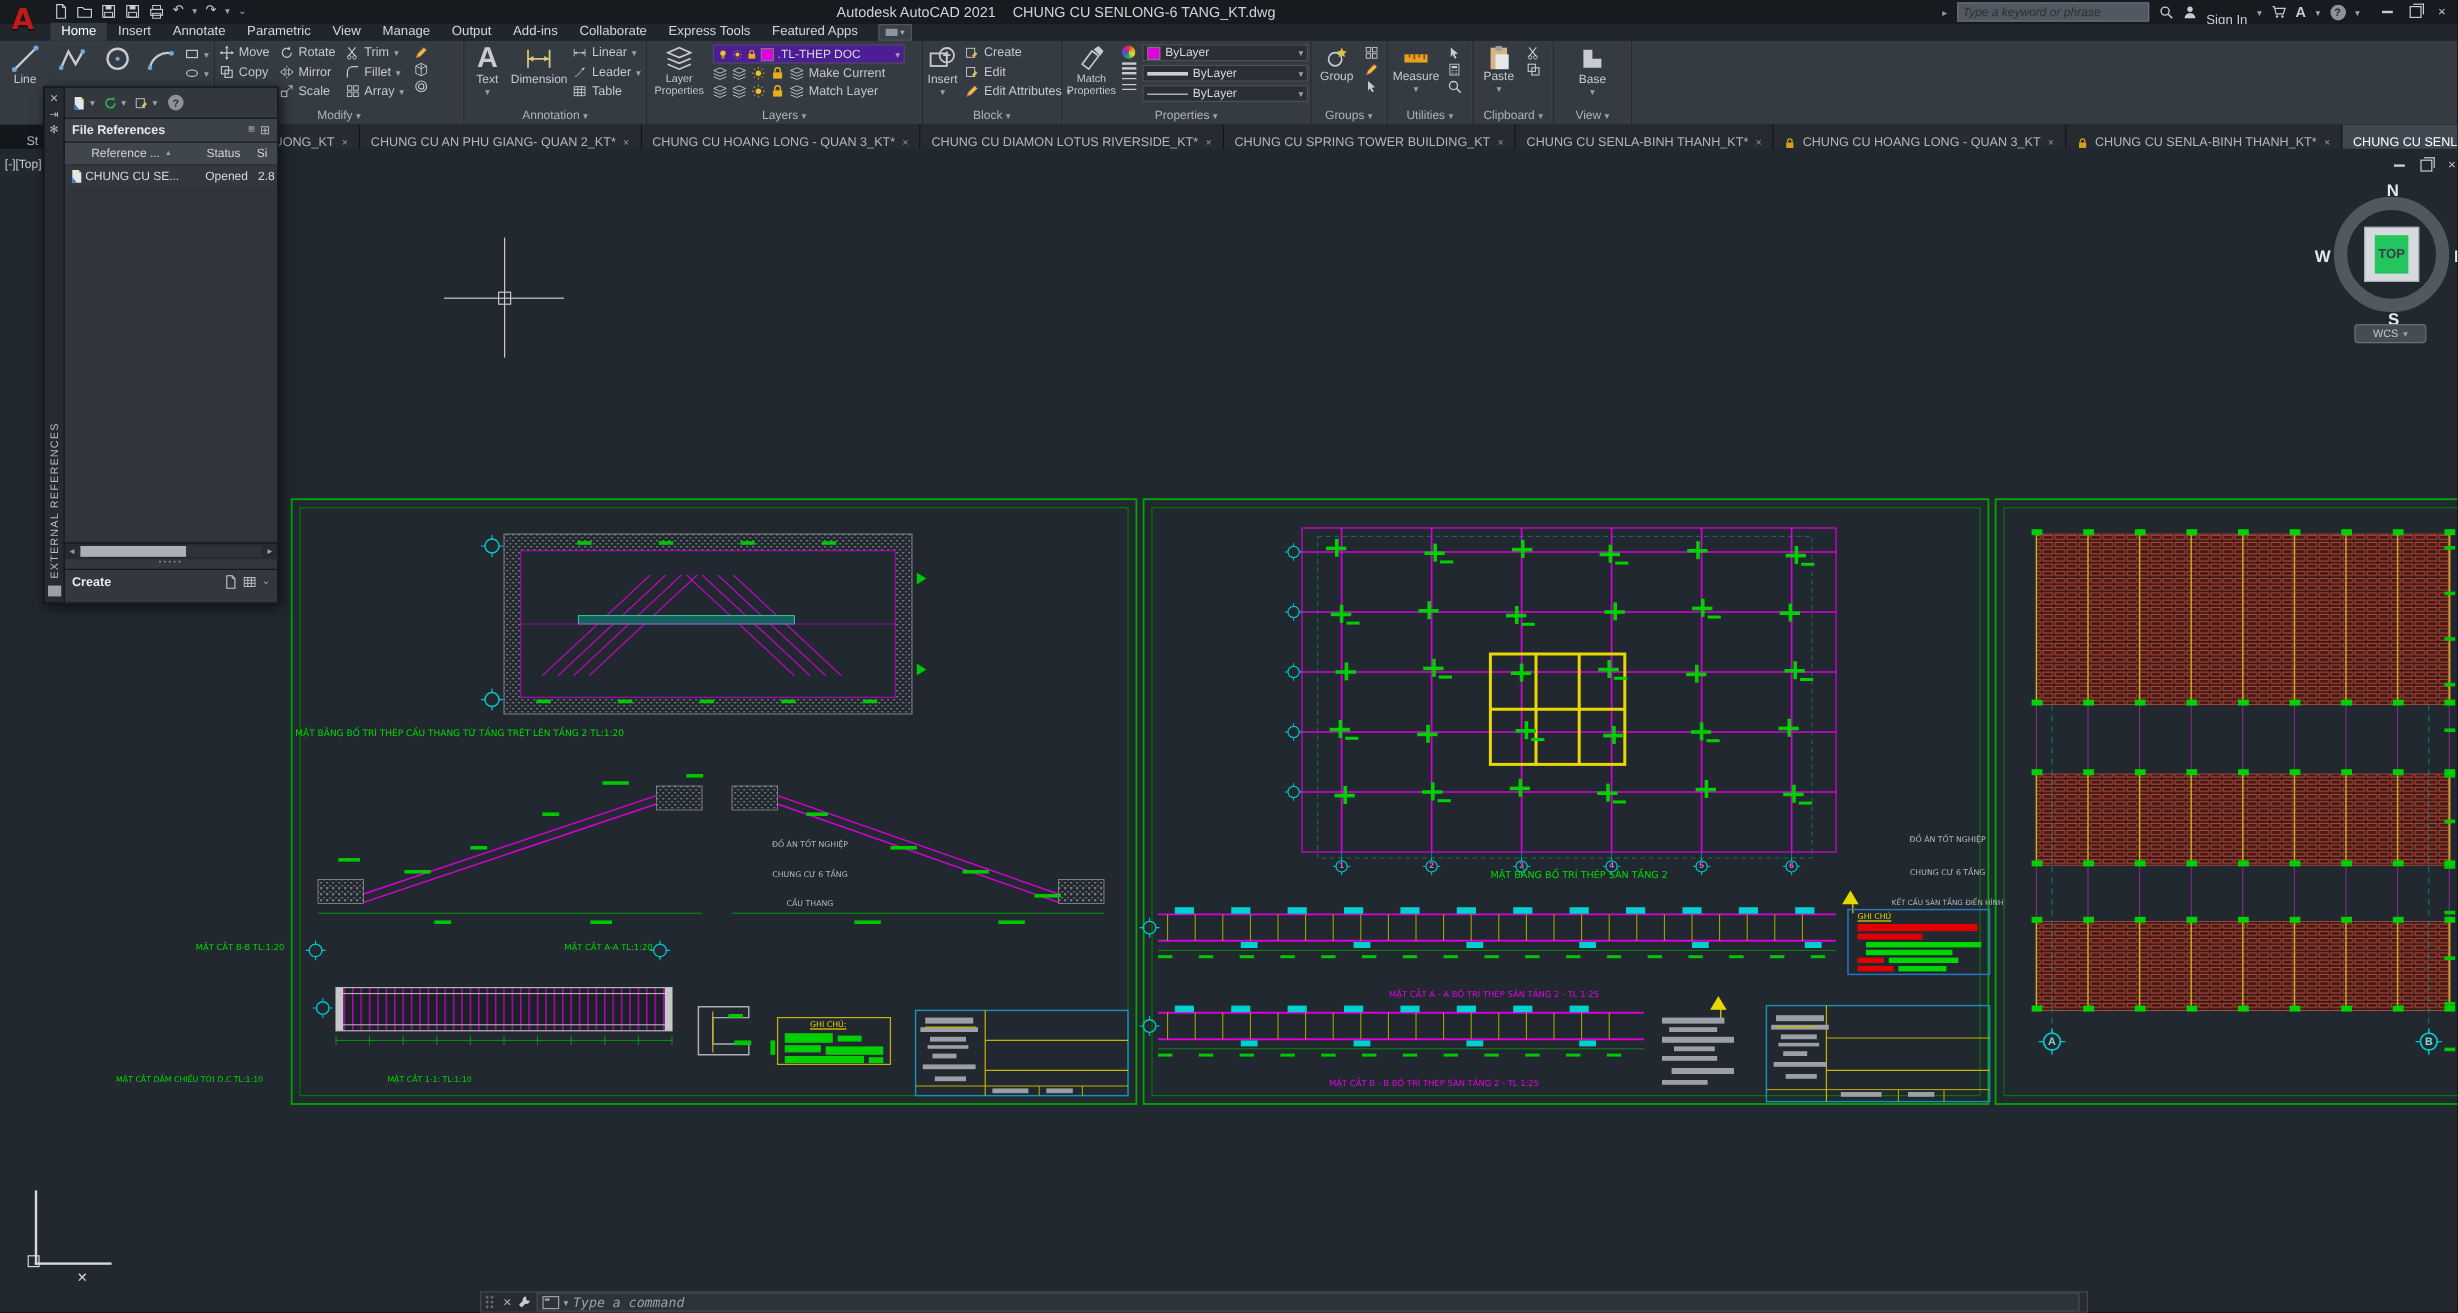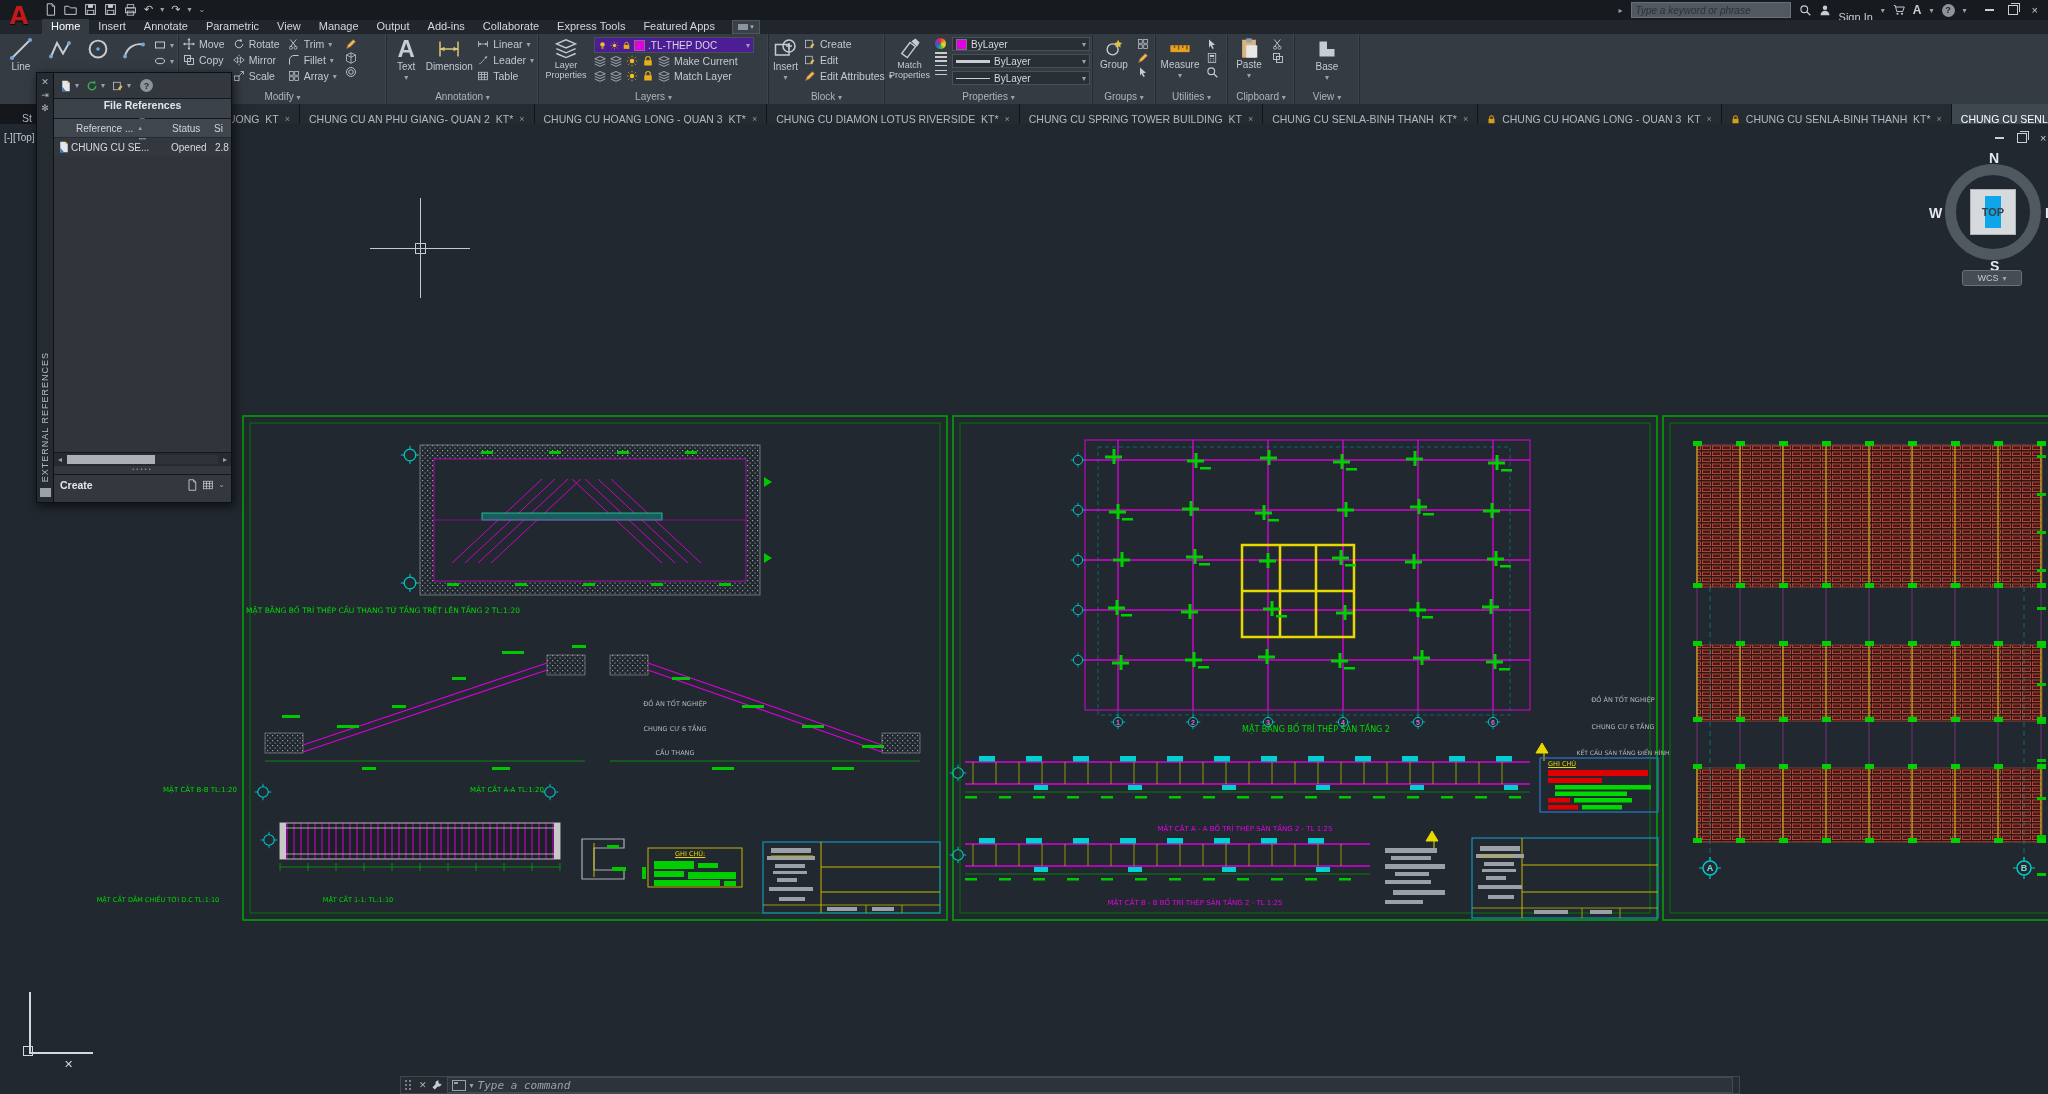--- a/index.html
+++ b/index.html
@@ -64,21 +64,21 @@
   
   .canvas{position:absolute;left:0;top:124px;width:2048px;height:960px;background:#212830;overflow:hidden;}
   .vp-control{position:absolute;left:4px;top:8px;font-size:10px;color:#c6ccd2;z-index:5;}
   .cross-h{position:absolute;background:#c6cace;z-index:4;}
   .pickbox{position:absolute;border:1px solid #c6cace;width:9px;height:9px;z-index:4;background:transparent;}
   
   .vcube{position:absolute;left:1945px;top:40px;width:96px;height:96px;z-index:5;}
   .vring{position:absolute;left:0;top:0;width:96px;height:96px;border-radius:50%;border:11px solid rgba(120,128,137,.55);box-sizing:border-box;}
   .vtop{position:absolute;left:25px;top:25px;width:46px;height:46px;background:#d7dadd;border:1px solid #aeb2b7;box-sizing:border-box;
         display:flex;align-items:center;justify-content:center;}
-  .vtop-in{width:16px;height:32px;background:#0ea5e9;display:flex;align-items:center;justify-content:center;
+  .vtop-in{width:28px;height:32px;background:#22c55e;display:flex;align-items:center;justify-content:center;
            font-size:11px;font-weight:bold;color:#3a4047;}
   .vdir{position:absolute;color:#e6e9ec;font-weight:bold;font-size:14px;z-index:6;}
   .wcs-pill{position:absolute;left:1962px;top:146px;width:58px;height:14px;background:#454c54;border:1px solid #6a7078;border-radius:3px;
             display:flex;align-items:center;justify-content:center;gap:4px;font-size:9px;color:#c3c9cf;z-index:5;}
   .dwg-winbtns{position:absolute;left:1995px;top:8px;display:flex;gap:13px;align-items:center;z-index:5;}
   
   .ucs-v{position:absolute;left:29px;top:868px;width:2px;height:62px;background:#d4d8dc;}
   .ucs-h{position:absolute;left:29px;top:928px;width:64px;height:2px;background:#d4d8dc;}
   .ucs-sq{position:absolute;left:23px;top:922px;width:8px;height:8px;border:1.5px solid #d4d8dc;}
   .ucs-x{position:absolute;left:64px;top:934px;color:#d4d8dc;font-size:11px;}
@@ -96,21 +96,21 @@
   .pal-rail .g{color:#b2b8bf;font-size:9px;line-height:13px;}
   .pal-title-vert{flex:1;display:flex;align-items:flex-end;justify-content:center;padding-bottom:6px;}
   .pal-title-vert span{writing-mode:vertical-rl;transform:rotate(180deg);font-size:9px;color:#b8bec5;letter-spacing:1px;white-space:nowrap;}
   .pal-railbtm{width:11px;height:9px;background:#9aa0a6;margin-bottom:2px;}
   .pal-body{flex:1;background:#33383f;border:1px solid #0e1114;display:flex;flex-direction:column;}
   .pal-toolbar{height:25px;display:flex;align-items:center;gap:3px;padding:0 6px;}
   .pal-toolbar .cv{font-size:8px;color:#9aa1a8;}
   .pal-help{width:13px;height:13px;border-radius:50%;background:#8d939a;color:#2a2f35;font-size:9px;font-weight:bold;
             display:flex;align-items:center;justify-content:center;}
   .pal-sec{height:19px;background:#3c424a;border-top:1px solid #14171b;border-bottom:1px solid #14171b;
-           display:flex;align-items:center;padding:0 6px;gap:4px;flex-direction:column;}
+           display:flex;align-items:center;padding:0 6px;gap:4px;}
   .pal-sec .t{flex:1;font-size:10.5px;font-weight:bold;color:#e3e7eb;}
   .pal-sec .ri{font-size:10px;color:#b2b8bf;}
   .pal-colhead{height:18px;background:#40464e;display:flex;align-items:center;font-size:10px;color:#cfd4d9;border-bottom:1px solid #272c32;}
   .pal-colhead .c1{width:118px;padding-left:22px;box-sizing:border-box;display:flex;gap:4px;align-items:center;}
   .pal-colhead .c2{width:42px;}
   .pal-colhead .c3{flex:1;}
   .pal-row{height:18px;display:flex;align-items:center;font-size:10px;color:#d6dade;}
   .pal-row .icn{width:14px;margin-left:3px;}
   .pal-row .c1{width:100px;white-space:nowrap;overflow:hidden;}
   .pal-row .c2{width:44px;}
@@ -352,20 +352,24 @@
           <use href="#ic-floppy"></use>
         </svg>
       <svg class="ic">
           <use href="#ic-printer"></use>
         </svg>
       <span class="glyph">↶</span>
       <span class="caret">▾</span>
       <span class="glyph">↷</span>
       <span class="caret">▾</span>
       <span class="caret">⌄</span>
+    </div>
+    <div class="title-center">
+      <span>Autodesk AutoCAD 2021</span>
+      <span>CHUNG CU SENLONG-6 TANG_KT.dwg</span>
     </div>
     <div class="tb-right">
       <span class="caret">▸</span>
       <input class="search-input" type="text" placeholder="Type a keyword or phrase" style="">
       <svg class="ic12">
           <use href="#ic-search"></use>
         </svg>
       <svg class="ic12">
           <use href="#ic-person"></use>
         </svg>

